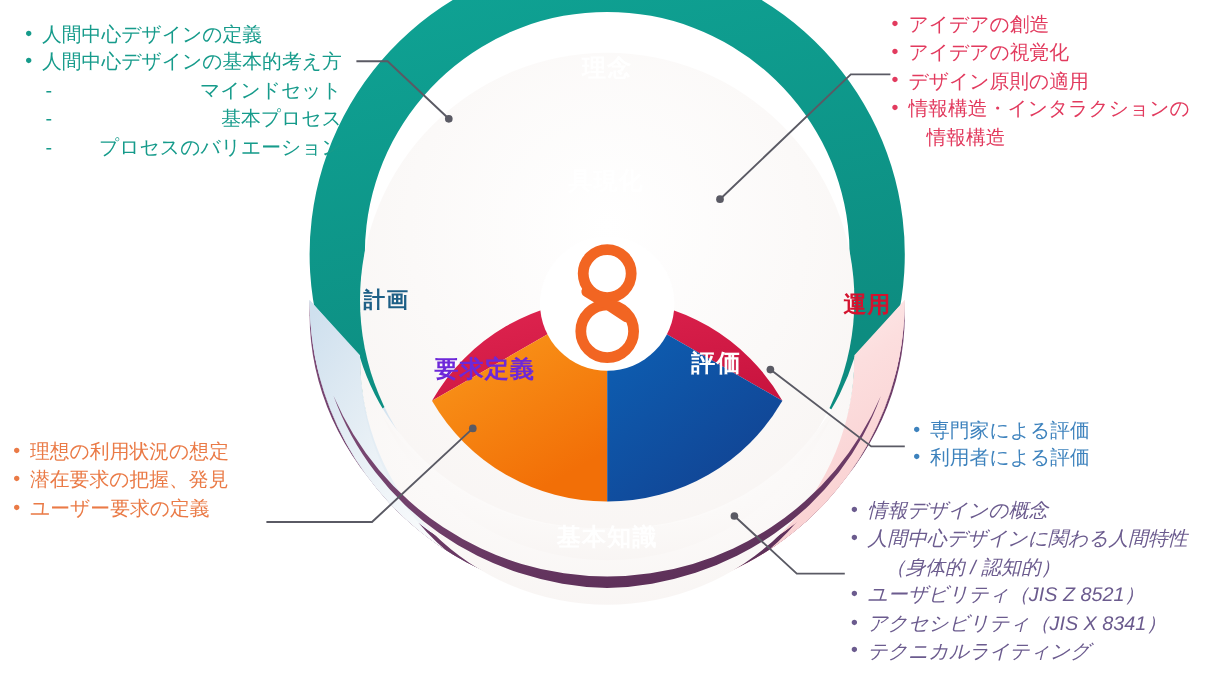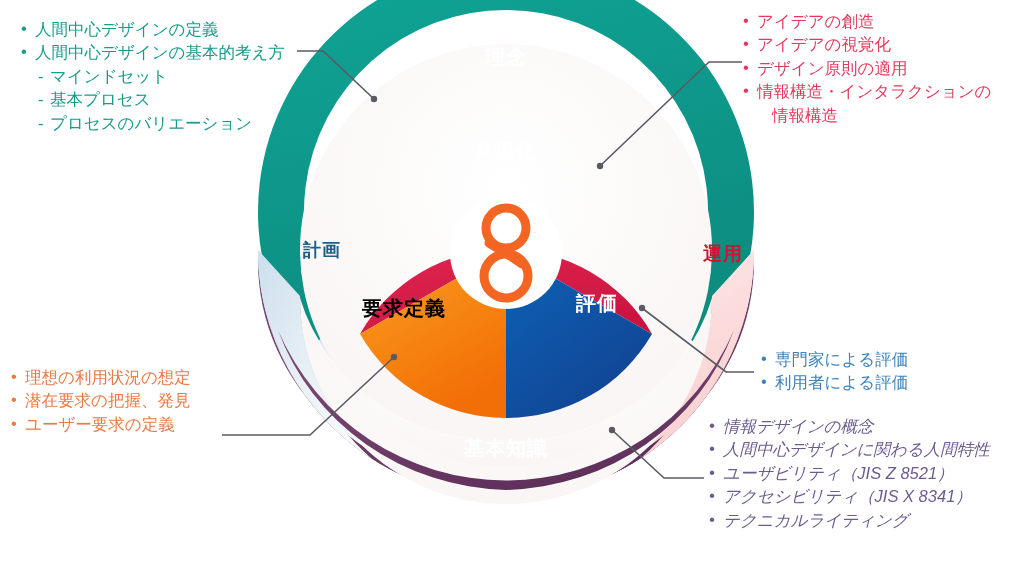--- a/index.html
+++ b/index.html
@@ -40,20 +40,21 @@
     padding-left: 15px;
   }
   .txtblock .li::before {
     content: "\2022";
     position: absolute;
     left: 1px;
     top: -1px;
   }
   .txtblock .li.sub {
     padding-left: 30px;
+    text-align: right;
   }
   .txtblock .li.sub::before {
     content: "-";
     left: 18px;
     top: 0;
   }
   .txtblock .li.cont {
     padding-left: 30px;
   }
   .txtblock .li.cont::before { content: ""; }
@@ -78,21 +79,21 @@
     font-weight: bold;
     white-space: nowrap;
     transform: translate(-50%, -50%);
     letter-spacing: 1px;
   }
   #lbl-rinen    { left: 506px; top: 57px;  font-size: 20px; color: #ffffff; }
   #lbl-keikaku  { left: 322px; top: 250px; font-size: 18px; color: #1d5f86; }
   #lbl-unyou    { left: 707px; top: 254px; font-size: 19px; color: #d3122e; margin-left: 16px; }
   #lbl-kihon    { left: 506px; top: 448px; font-size: 20px; color: #ffffff; }
   #lbl-gugen    { left: 505px; top: 151px; font-size: 20px; color: #ffffff; }
-  #lbl-youkyu   { left: 404px; top: 308px; font-size: 20px; color: #000000; }
+  #lbl-youkyu   { left: 404px; top: 308px; font-size: 20px; color: #6d28d9; }
   #lbl-hyouka   { left: 597px; top: 303px; font-size: 20px; color: #ffffff; }
 </style>
 </head>
 <body>
 
 <div id="stage">
 
   <svg id="diagram" viewBox="0 0 1024 576">
     <defs>
 
@@ -252,18 +253,19 @@
   </div>
 
   <div class="txtblock blu" id="blk-hyouka">
     <span class="li">専門家による評価</span>
     <span class="li">利用者による評価</span>
   </div>
 
   <div class="txtblock purp" id="blk-kihon">
     <span class="li">情報デザインの概念</span>
     <span class="li">人間中心デザインに関わる人間特性</span>
+    <span class="li cont">（身体的 / 認知的）</span>
     <span class="li">ユーザビリティ（JIS Z 8521）</span>
     <span class="li">アクセシビリティ（JIS X 8341）</span>
     <span class="li">テクニカルライティング</span>
   </div>
 
 </div>
 
 </body></html>

